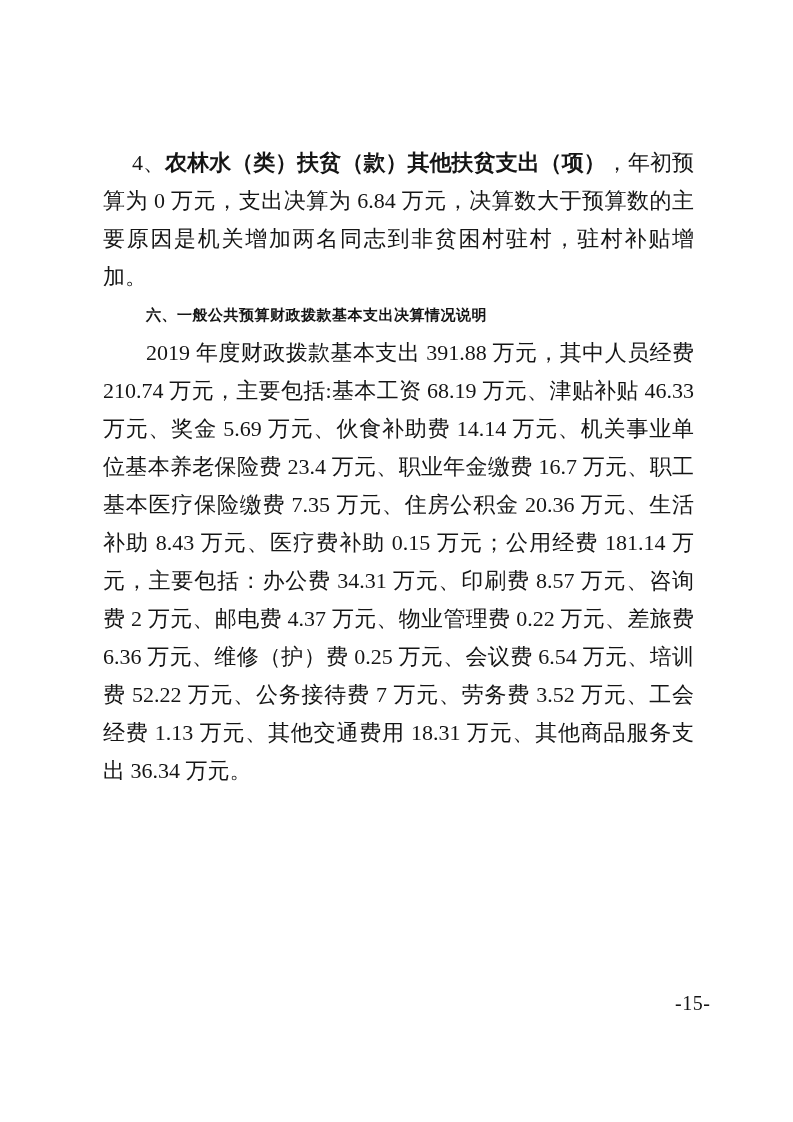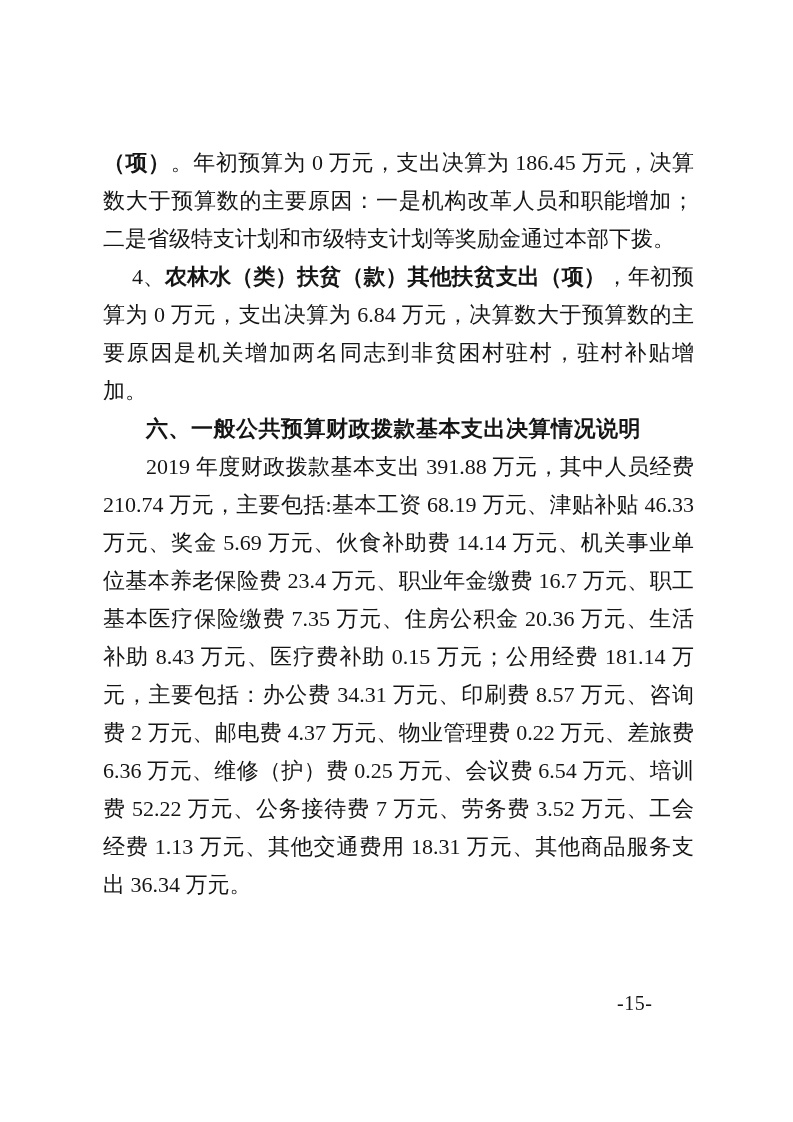--- a/index.html
+++ b/index.html
@@ -32,44 +32,43 @@
     padding: 0;
   }
   .indent-num { text-indent: 29px; }
   .indent-2   { text-indent: 43px; }
   .b          { font-weight: 700; }
   .sec-heading {
     margin: 0;
     padding: 0;
     font-family: "Liberation Sans", sans-serif;
     font-weight: 700;
-    font-size: 22px;
+    font-size: 15px;
     line-height: 38px;
     text-indent: 43px;
     text-align: left;
     letter-spacing: 0.5px;
   }
   .page-number {
     position: absolute;
     top: 991px;
-    left: 617px;
+    left: 675px;
     font-size: 20px;
     line-height: 24px;
     font-family: "Liberation Serif", serif;
     color: #151515;
     letter-spacing: 0.5px;
   }
 </style>
 </head>
 <body>
 
 <div class="page">
   <div class="doc-body">
 
-    <p><span class="b">（项）</span><span>。年初预算为 0 万元，支出决算为 186.45 万元，决算数大于预算数的主要原因：一是机构改革人员和职能增加；二是省级特支计划和市级特支计划等奖励金通过本部下拨。</span></p>
 
 
     <p class="indent-num"><span>4、</span><span class="b">农林水（类）扶贫（款）其他扶贫支出（项）</span><span>，年初预算为 0 万元，支出决算为 6.84 万元，决算数大于预算数的主要原因是机关增加两名同志到非贫困村驻村，驻村补贴增加。</span></p>
 
     <h2 class="sec-heading">六、一般公共预算财政拨款基本支出决算情况说明</h2>
 
     <p class="indent-2">2019 年度财政拨款基本支出 391.88 万元，其中人员经费 210.74 万元，主要包括:基本工资 68.19 万元、津贴补贴 46.33 万元、奖金 5.69 万元、伙食补助费 14.14 万元、机关事业单位基本养老保险费 23.4 万元、职业年金缴费 16.7 万元、职工基本医疗保险缴费 7.35 万元、住房公积金 20.36 万元、生活补助 8.43 万元、医疗费补助 0.15 万元；公用经费 181.14 万元，主要包括：办公费 34.31 万元、印刷费 8.57 万元、咨询费 2 万元、邮电费 4.37 万元、物业管理费 0.22 万元、差旅费 6.36 万元、维修（护）费 0.25 万元、会议费 6.54 万元、培训费 52.22 万元、公务接待费 7 万元、劳务费 3.52 万元、工会经费 1.13 万元、其他交通费用 18.31 万元、其他商品服务支出 36.34 万元。</p>
 
 
   </div>

